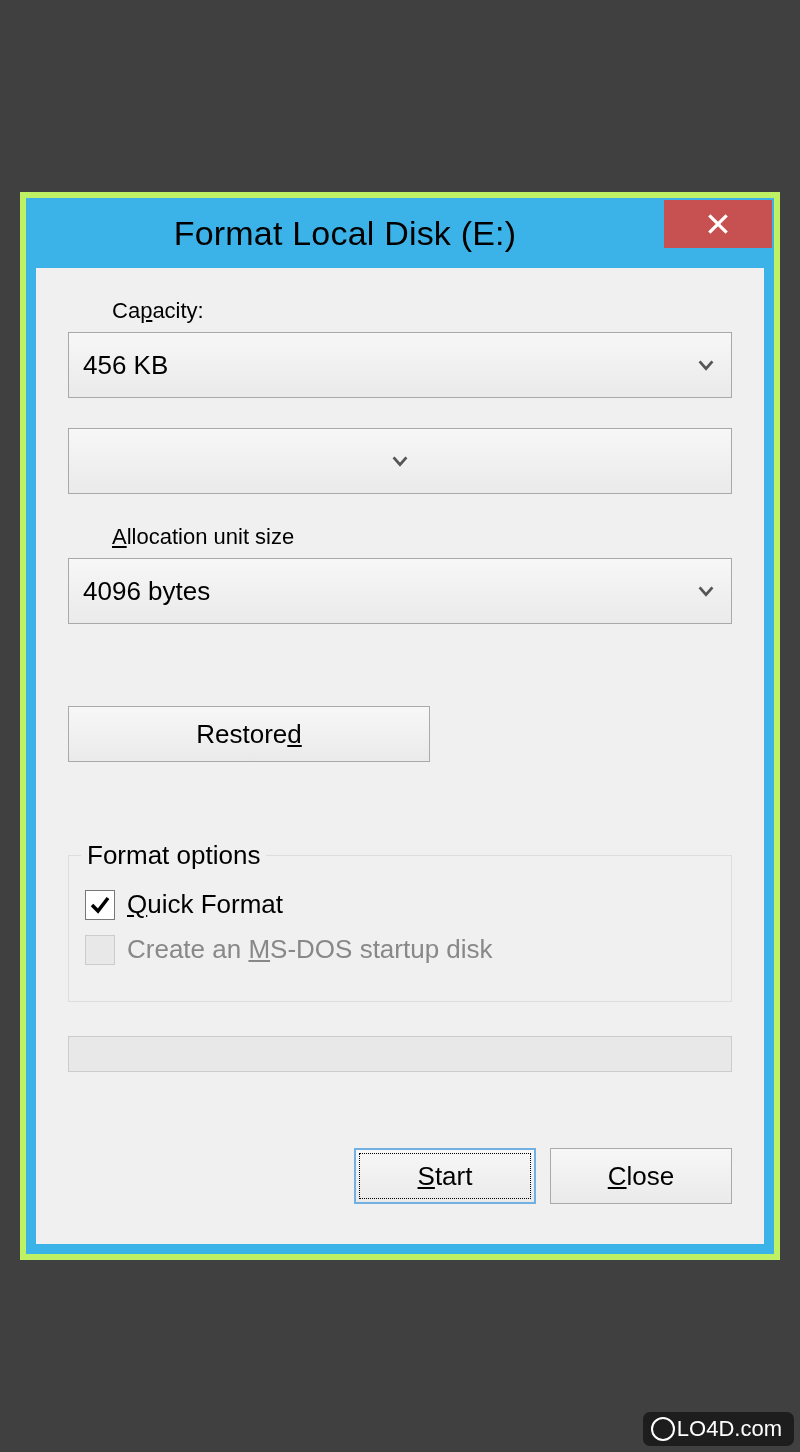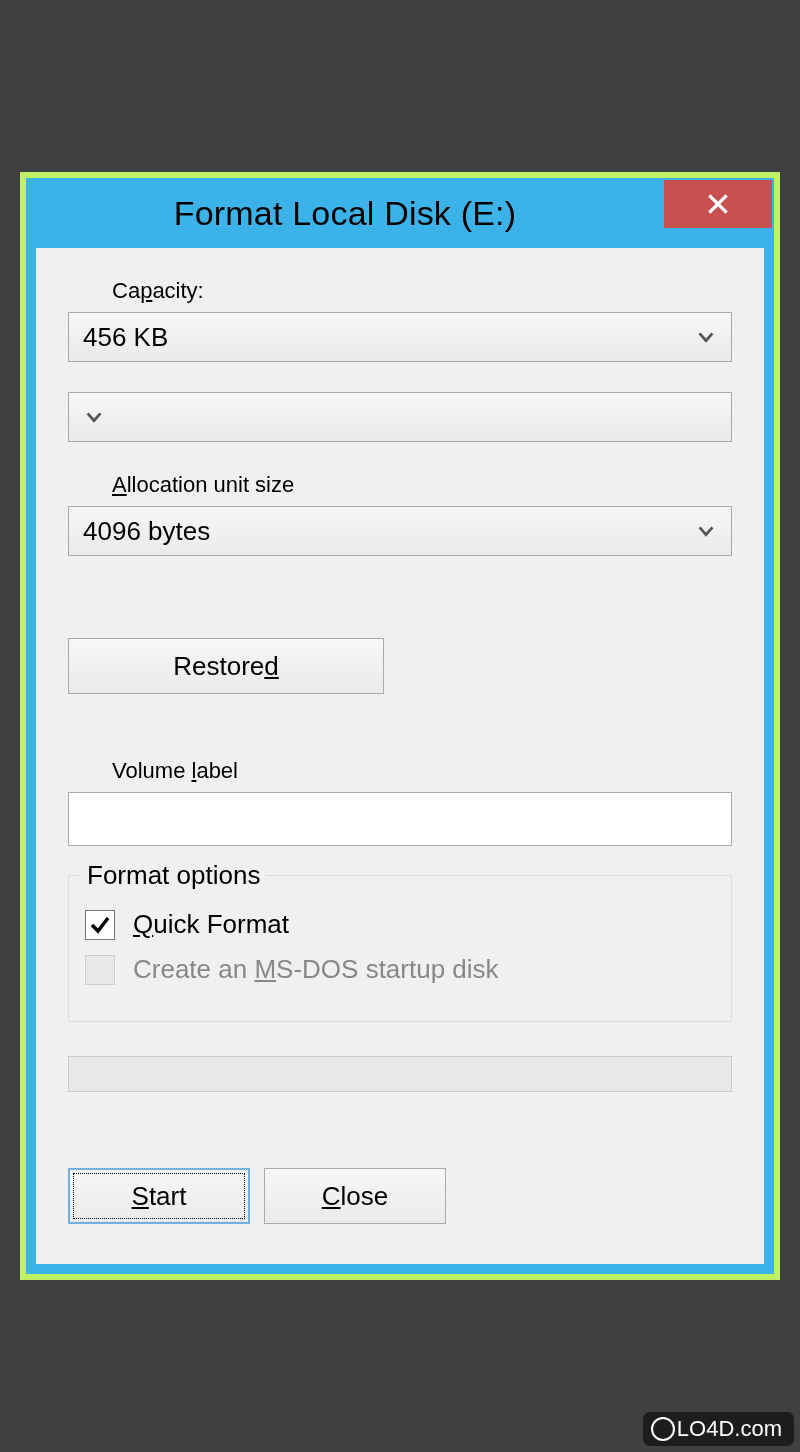--- a/index.html
+++ b/index.html
@@ -63,28 +63,29 @@
     }
     .field-label {
       font-size: 22px;
       color: #000;
       margin-bottom: 8px;
       display: block;
       margin-left: 44px;
     }
     .select-box {
       width: 100%;
-      height: 50px;
+      height: 66px;
       background: linear-gradient(to bottom, #f7f7f7, #eaeaea);
       border: 1px solid #a9a9a9;
       display: flex;
       align-items: center;
       padding: 0 14px;
       position: relative;
       cursor: pointer;
+      justify-content: center;
     }
     .select-value {
       flex: 1;
       font-size: 26px;
       color: #000;
     }
     .chevron {
       width: 22px;
       height: 22px;
     }
@@ -100,21 +101,21 @@
       height: 56px;
       padding: 0 22px;
       font-size: 26px;
       color: #000;
       display: inline-flex;
       align-items: center;
       justify-content: center;
       cursor: pointer;
     }
     .restore-btn {
-      width: 316px;
+      width: 362px;
       margin-top: 28px;
     }
     .text-input {
       width: 100%;
       height: 54px;
       background: #fff;
       border: 1px solid #aaa;
       padding: 0 10px;
       font-size: 26px;
     }
@@ -125,21 +126,21 @@
     }
     .fieldset-legend {
       font-size: 26px;
       color: #000;
       padding: 0 6px;
       margin-left: -4px;
     }
     .checkbox-row {
       display: flex;
       align-items: center;
-      gap: 18px;
+      gap: 12px;
       margin-bottom: 14px;
     }
     .checkbox {
       width: 30px;
       height: 30px;
       background: #fff;
       border: 1px solid #777;
       display: flex;
       align-items: center;
       justify-content: center;
@@ -163,21 +164,21 @@
     }
     .progress-bar {
       width: 100%;
       height: 36px;
       background: #e8e8e8;
       border: 1px solid #ccc;
       margin-top: 34px;
     }
     .button-row {
       display: flex;
-      justify-content: flex-start;
+      justify-content: flex-end;
       gap: 14px;
       margin-top: 76px;
     }
     .bottom-btn {
       width: 182px;
       height: 56px;
     }
     .bottom-btn.focused {
       border: 2px solid #71b0e0;
       position: relative;
@@ -263,24 +264,20 @@
     <div class="spacer-lg"></div>
 
     <div class="button restore-btn">
       <span>Restore </span>
         <span class="ul">d</span>
     </div>
 
     <div class="spacer-lg"></div>
     <div class="spacer-md"></div>
 
-    <div class="field">
-      <span class="field-label"><span>Volume </span><span class="ul">l</span><span>abel</span></span>
-      <input class="text-input" type="text" value="" style="">
-    </div>
 
     <fieldset class="fieldset">
       <legend class="fieldset-legend">Format options</legend>
 
       <div class="checkbox-row">
         <div class="checkbox">
           <svg viewBox="0 0 24 24">
               <path d="M4 12 L10 18 L20 5" stroke="#000" stroke-width="3.5" fill="none"></path>
             </svg>
         </div>

